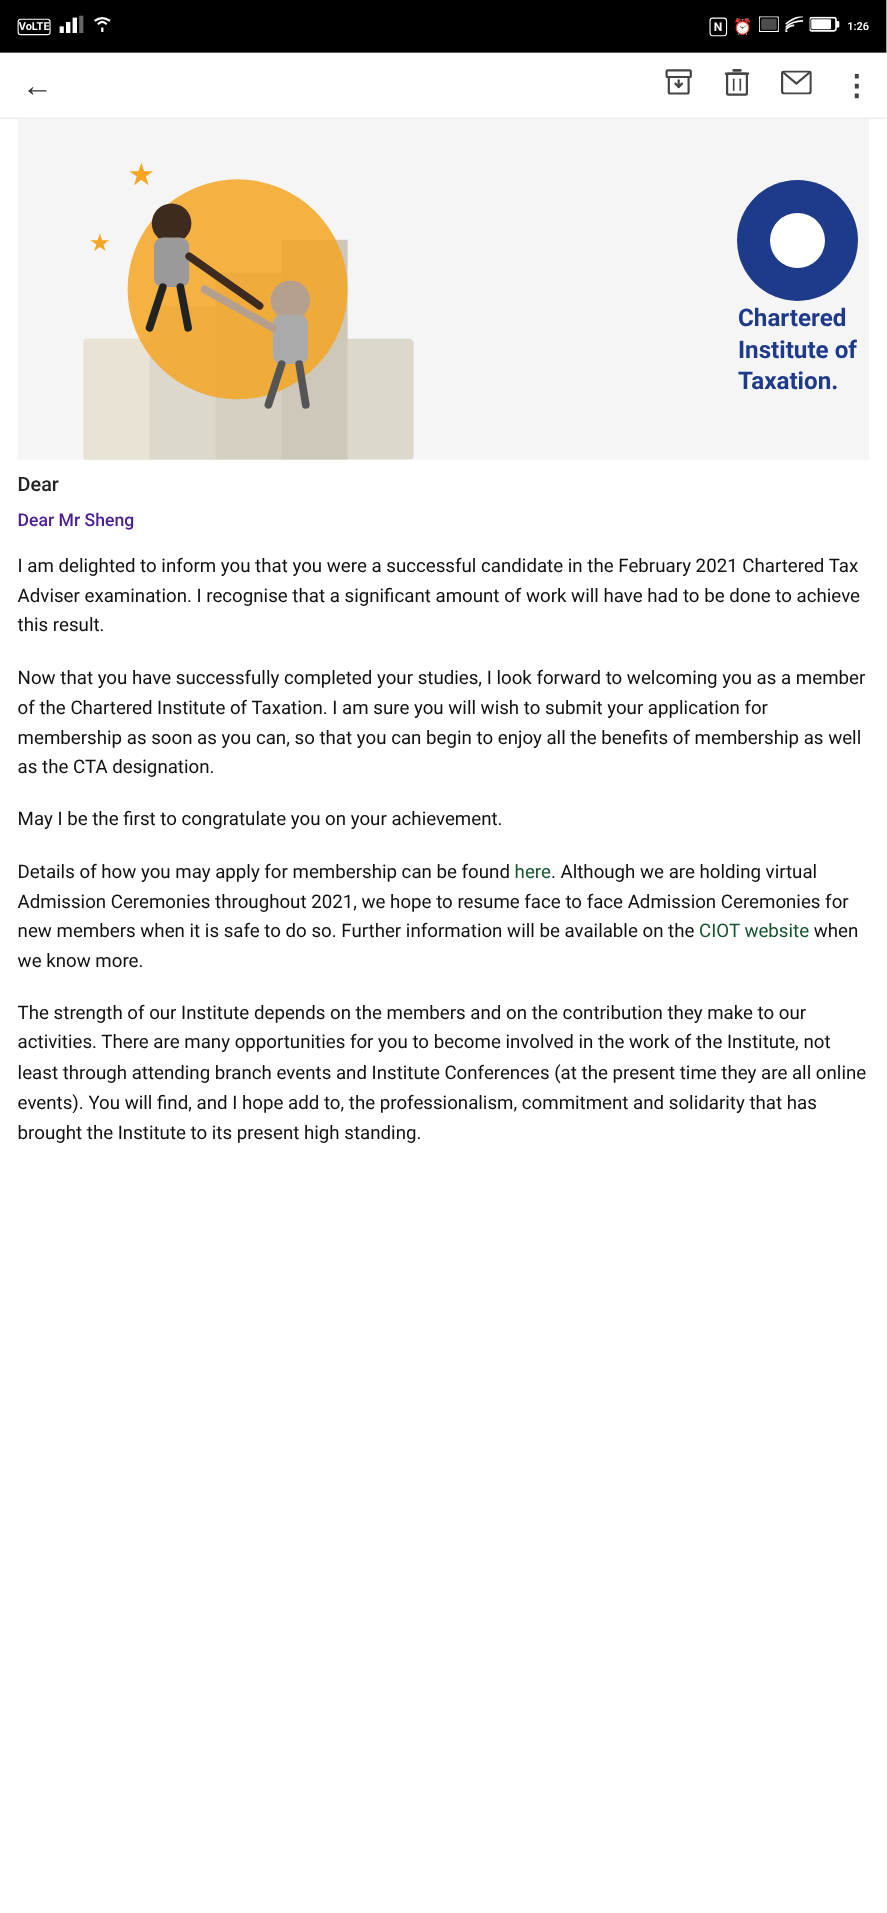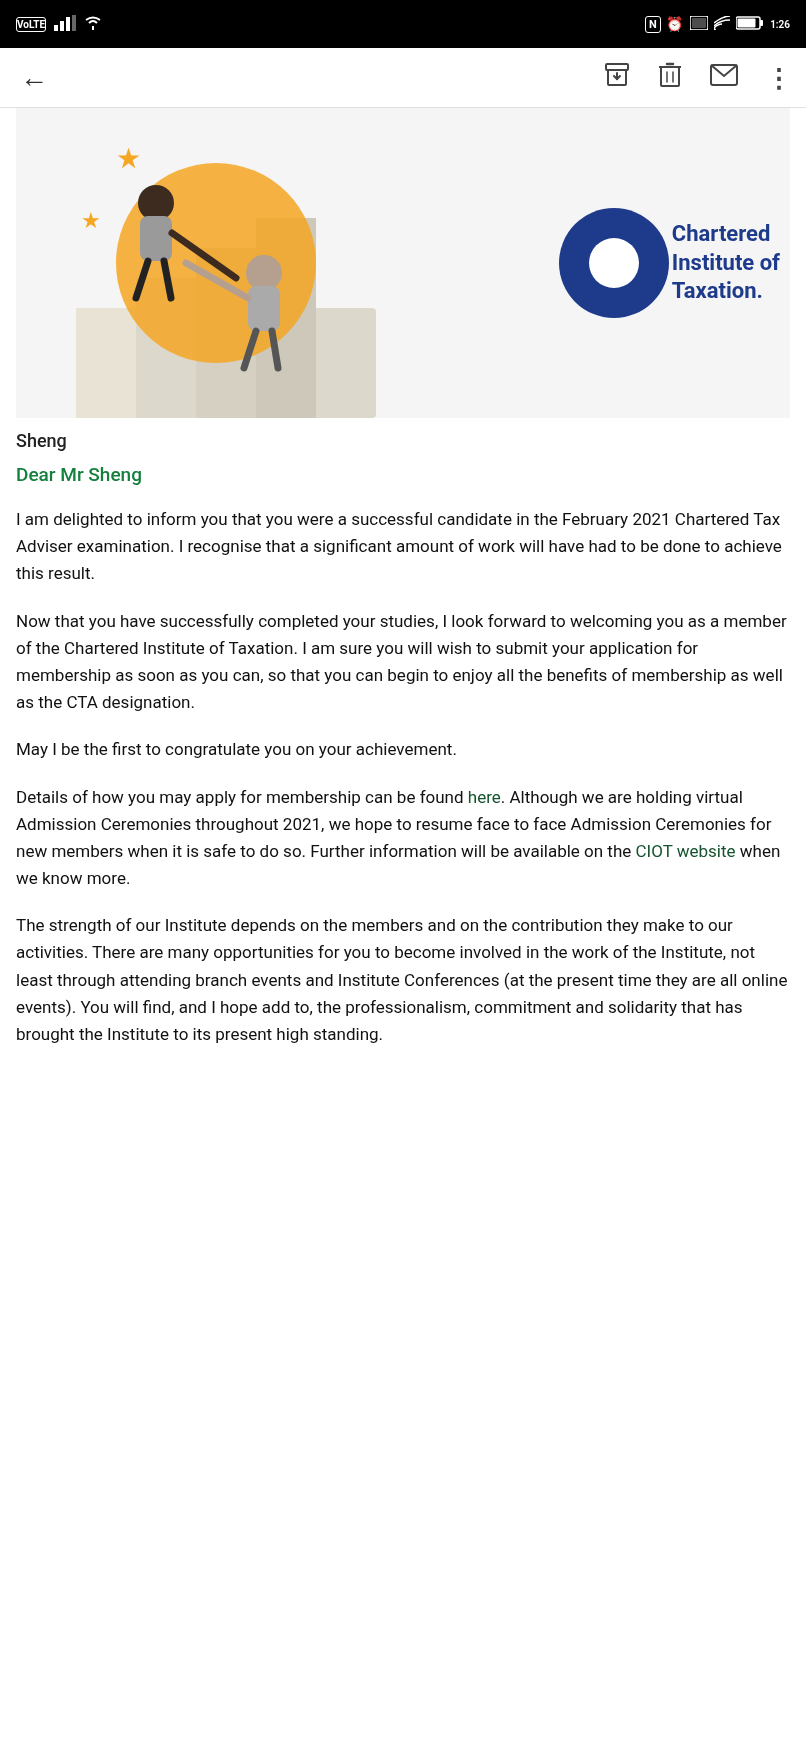--- a/index.html
+++ b/index.html
@@ -101,20 +101,21 @@
 
     
     .logo-area {
       position: absolute;
       right: 10px;
       top: 50%;
       transform: translateY(-50%);
       display: flex;
       align-items: center;
       gap: 3px;
+      flex-direction: column;
     }
 
     .logo-circle {
       width: 110px;
       height: 110px;
       background: #1E3A8A;
       border-radius: 50%;
       display: flex;
       align-items: center;
       justify-content: center;
@@ -138,23 +139,23 @@
     
     .email-subject {
       font-size: 18px;
       font-weight: 500;
       color: #222;
       margin-bottom: 12px;
       padding-top: 4px;
     }
 
     .email-greeting {
-      font-size: 19px;
+      font-size: 16px;
       font-weight: 500;
-      color: #15803d;
+      color: #4c1d95;
       margin-bottom: 20px;
     }
 
     .email-paragraph {
       font-size: 17px;
       line-height: 1.6;
       color: #111;
       margin-bottom: 20px;
     }
 
@@ -283,21 +284,21 @@
     <div class="logo-area">
       <div class="logo-circle">
         <div class="logo-inner-circle"></div>
       </div>
       <div class="logo-text">
         Chartered<br>Institute of<br>Taxation.
       </div>
     </div>
   </div>
 
-  <p class="email-subject">Sheng</p>
+  <p class="email-subject">Dear</p>
 
   <p class="email-greeting">Dear Mr Sheng</p>
 
   <p class="email-paragraph">I am delighted to inform you that you were a successful candidate in the February 2021 Chartered Tax Adviser examination. I recognise that a significant amount of work will have had to be done to achieve this result.</p>
 
   <p class="email-paragraph">Now that you have successfully completed your studies, I look forward to welcoming you as a member of the Chartered Institute of Taxation. I am sure you will wish to submit your application for membership as soon as you can, so that you can begin to enjoy all the benefits of membership as well as the CTA designation.</p>
 
   <p class="email-paragraph">May I be the first to congratulate you on your achievement.</p>
 
   <p class="email-paragraph">

